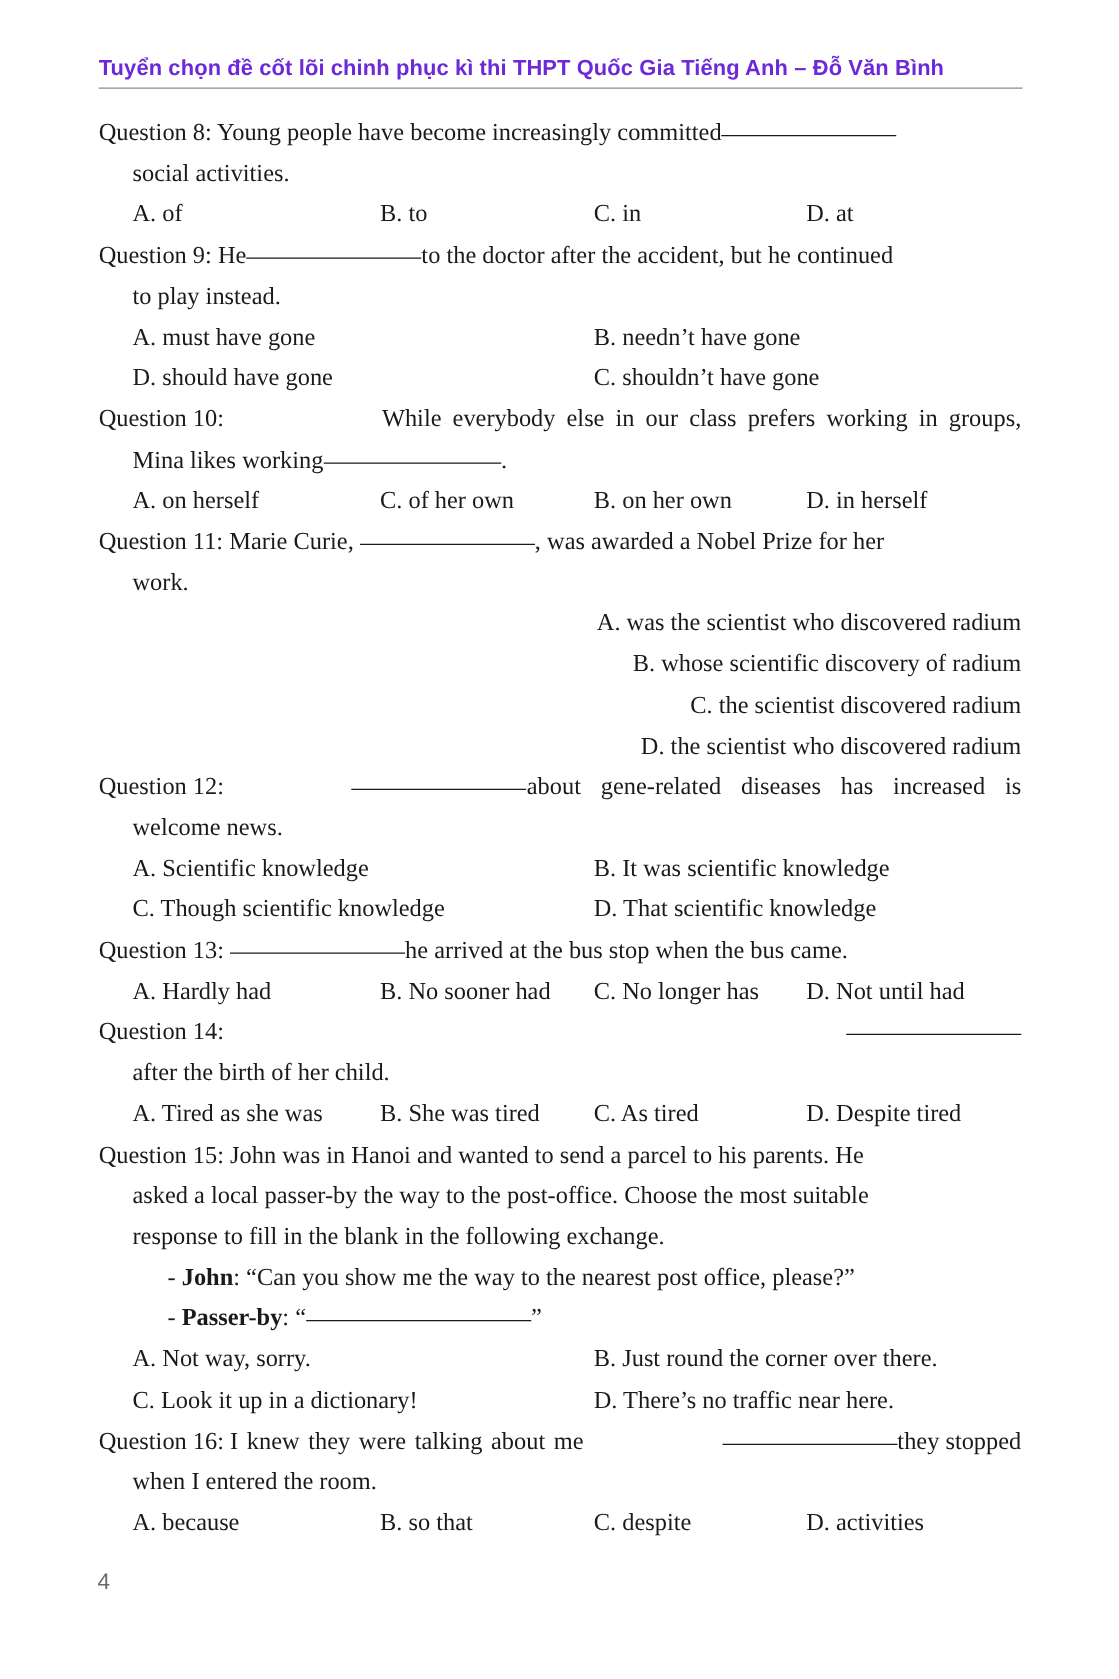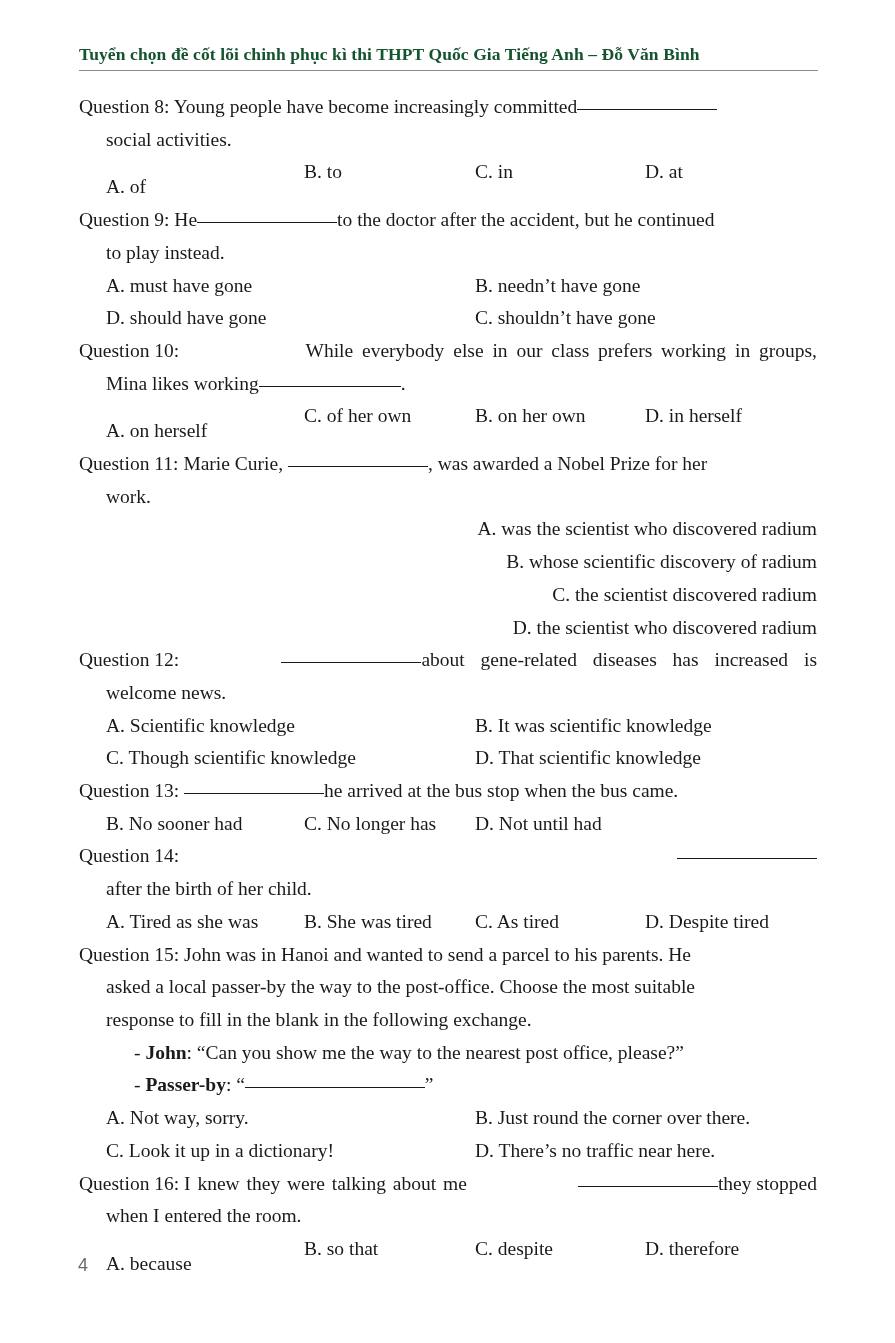--- a/index.html
+++ b/index.html
@@ -1,30 +1,30 @@
 <!DOCTYPE html>
 <html><head>
   <meta charset="utf-8">
   <style>
     html, body { margin: 0; padding: 0; background: #ffffff; }
     body { width: 895px; height: 1343px; position: relative; overflow: hidden;
            font-family: "Liberation Serif", "DejaVu Serif", serif; color: #1a1a1a; }
     .header { position: absolute; left: 79px; top: 44px; width: 739px; height: 26px;
               border-bottom: 1.5px solid #8a8a8a; }
-    .header-title { font-family: Liberation Serif, serif; font-weight: bold; font-size: 17.5px;
-                    color: #14532d; letter-spacing: 0.1px; white-space: nowrap; }
+    .header-title { font-family: Liberation Sans, sans-serif; font-weight: bold; font-size: 17.5px;
+                    color: #6d28d9; letter-spacing: 0.1px; white-space: nowrap; }
     .content { position: absolute; left: 79px; top: 91px; width: 738px; }
     .q { font-size: 19.5px; line-height: 32.7px; }
     .stem { text-align: justify; text-align-last: left; }
     .stem .lbl { font-weight: normal; }
     .indent { padding-left: 27px; text-align: right; }
     .stem-cont { padding-left: 27px; }
     .opts { display: flex; padding-left: 27px; white-space: nowrap; }
     .opt { display: inline-block; }
-    .four .opt:nth-child(1) { width: 198px; margin-top: 15px; }
+    .four .opt:nth-child(1) { width: 198px; }
     .four .opt:nth-child(2) { width: 171px; }
     .four .opt:nth-child(3) { width: 170px; }
     .two .opt:nth-child(1) { width: 369px; }
     .tight .opt:nth-child(1) { width: 198px; }
     .tight .opt:nth-child(2) { width: 171px; }
     .tight .opt:nth-child(3) { width: 170px; }
     .dialog { padding-left: 55px; }
     .dialog .speaker { font-weight: bold; }
     .blank { display: inline-block; border-bottom: 1px solid #1a1a1a; height: 1px; vertical-align: 3px; }
     .page-num { position: absolute; left: 78px; top: 1255px; font-family: "Liberation Sans", sans-serif;
@@ -109,20 +109,21 @@
       <span class="opt"><span>C.</span><span> Though scientific knowledge</span></span>
       <span class="opt"><span>D.</span><span> That scientific knowledge</span></span>
     </div>
   </div>
 
   <div class="q">
     <div class="stem">
       <span class="lbl">Question 13</span><span>: </span><span class="blank" style="width:140px"></span><span>he arrived at the bus stop when the bus came.</span>
     </div>
     <div class="opts tight">
+      <span class="opt"><span>A.</span><span> Hardly had</span></span>
       <span class="opt"><span>B.</span><span> No sooner had</span></span>
       <span class="opt"><span>C.</span><span> No longer has</span></span>
       <span class="opt"><span>D.</span><span> Not until had</span></span>
     </div>
   </div>
 
   <div class="q">
     <div class="stem justify-line">
       <span><span class="lbl">Question 14</span><span>: </span></span>
       <span><span class="blank" style="width:140px"></span></span>
@@ -161,19 +162,19 @@
   <div class="q">
     <div class="stem justify-line">
       <span><span class="lbl">Question 16</span><span>: </span><span style="word-spacing:2px">I knew they were talking about me</span></span>
       <span><span class="blank" style="width:140px"></span><span>they stopped</span></span>
     </div>
     <div class="stem-cont">when I entered the room.</div>
     <div class="opts four">
       <span class="opt"><span>A.</span><span> because</span></span>
       <span class="opt"><span>B.</span><span> so that</span></span>
       <span class="opt"><span>C.</span><span> despite</span></span>
-      <span class="opt"><span>D.</span><span> therefore</span></span>
+      <span class="opt"><span>D.</span><span> activities</span></span>
     </div>
   </div>
 
 </div>
 
 <div class="page-num">4</div>
 
 </body></html>

